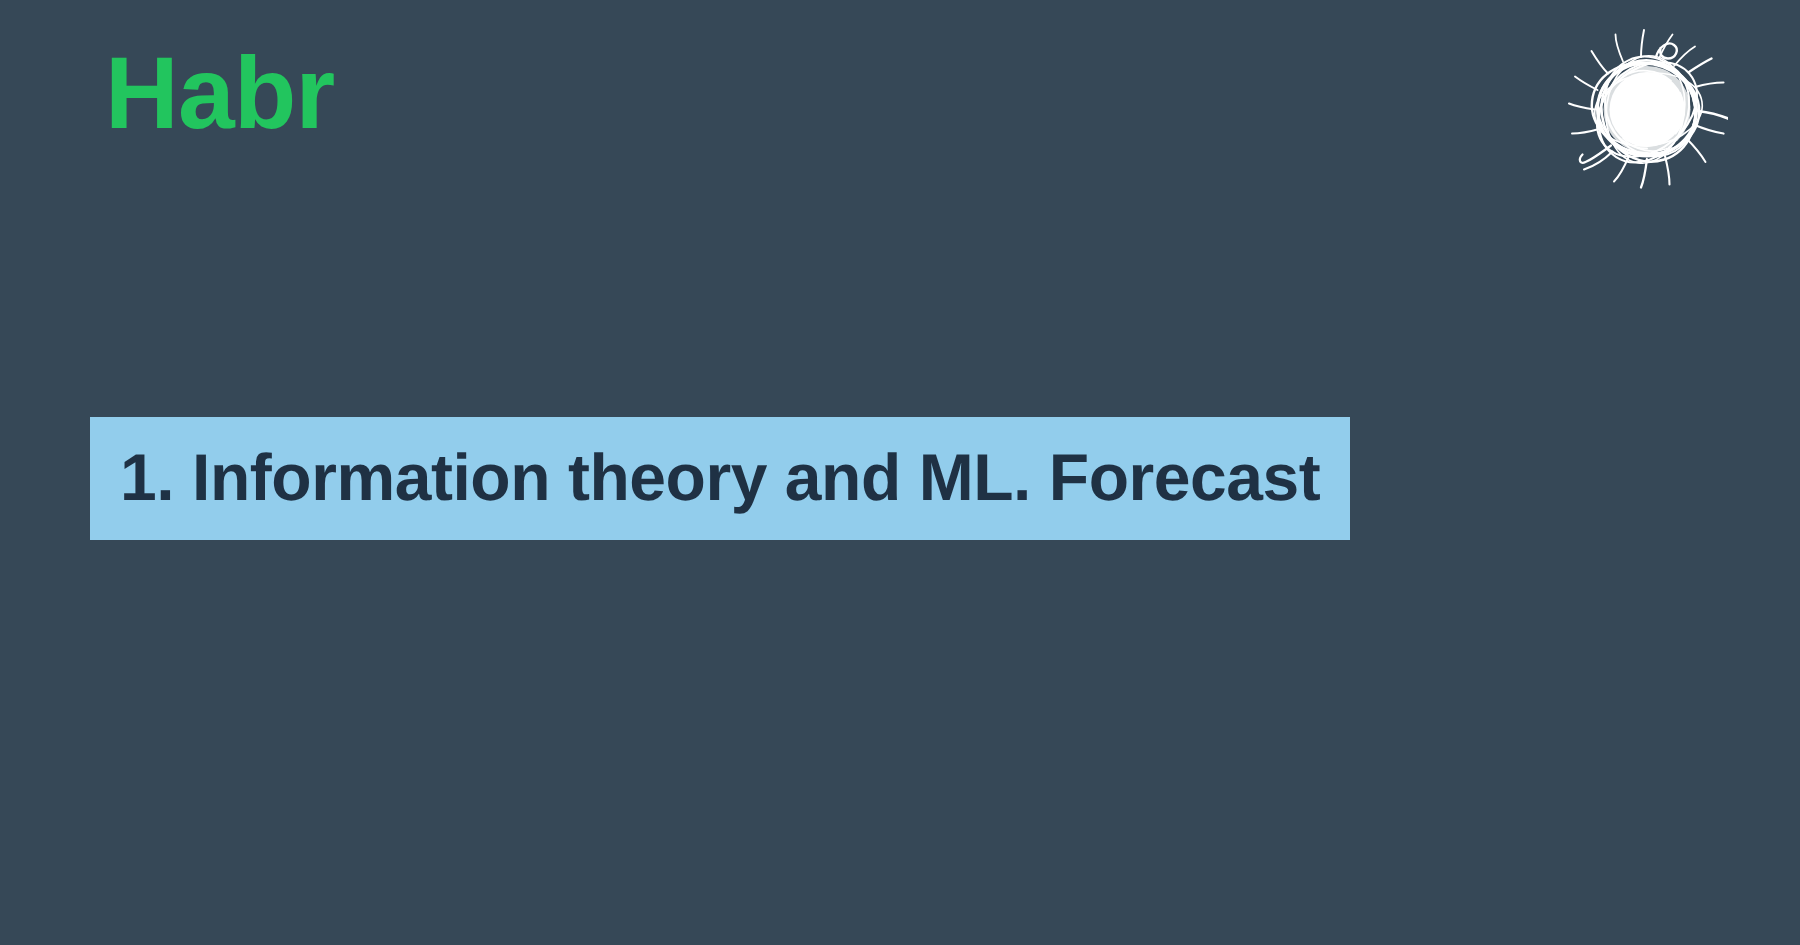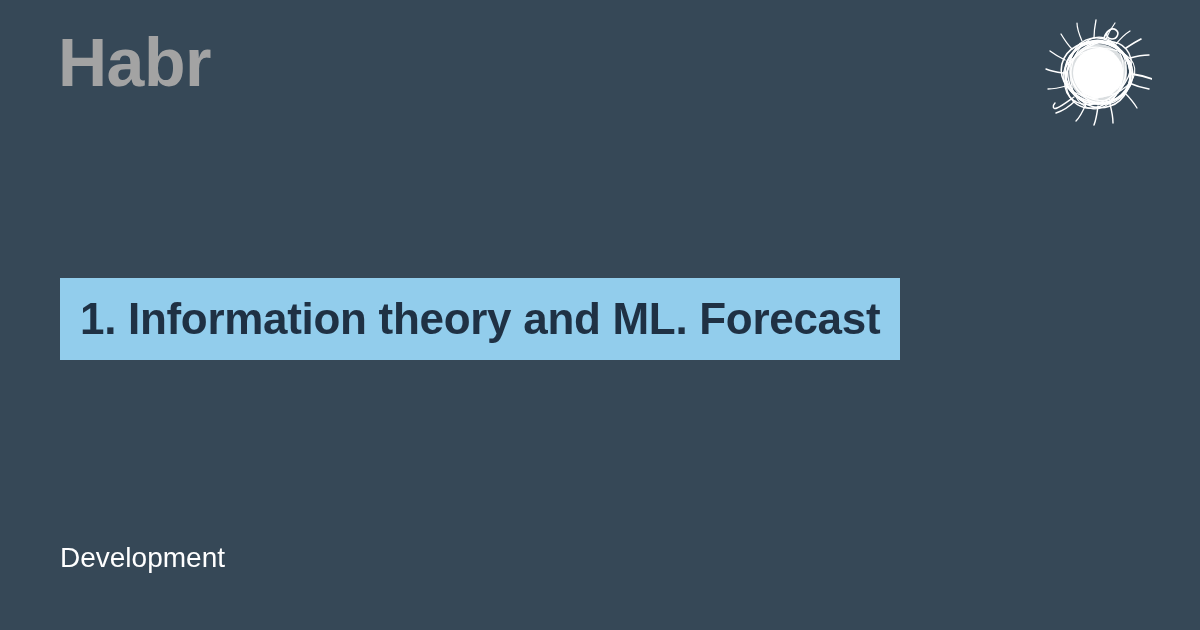--- a/index.html
+++ b/index.html
@@ -16,26 +16,26 @@
   }
   .card {
     position: absolute;
     inset: 0;
     background: #364857;
   }
 
   
   .brand-wordmark {
     position: absolute;
-    left: 58px;
+    left: 70px;
     top: 28px;
     font-size: 68px;
     line-height: 1;
     font-weight: bold;
-    color: #a3a3a3;
+    color: #22c55e;
     letter-spacing: -0.5px;
     white-space: nowrap;
   }
   .brand-mark {
     position: absolute;
     left: 1044px;
     top: 18px;
     width: 108px;
     height: 108px;
   }
@@ -133,15 +133,14 @@
 
         <path d="M31 83c-6 6-13 10-19 12" stroke-width="1.4"></path>
       </g>
     </svg>
   </div>
 
   <div class="title-wrap">
     <span class="title-highlight">1. Information theory and ML. Forecast</span>
   </div>
 
-  <div class="hub-label">Development</div>
 
 </div>
 
 </body></html>

